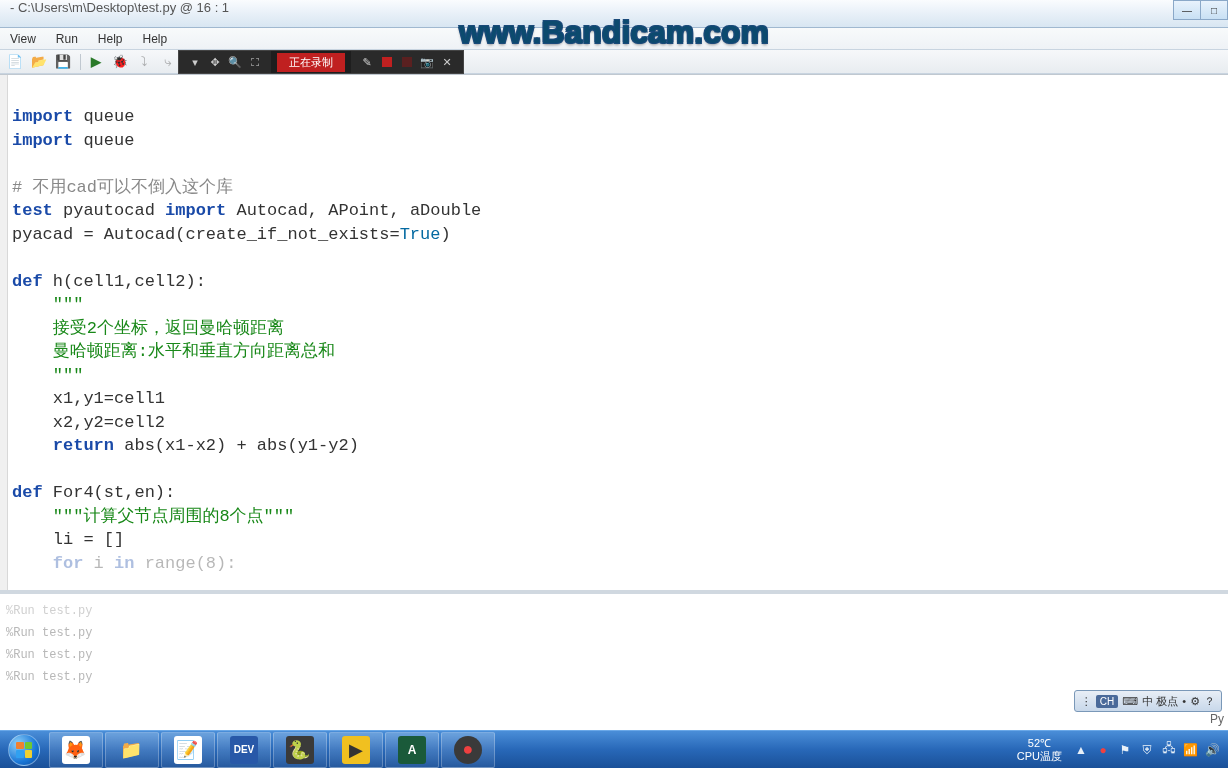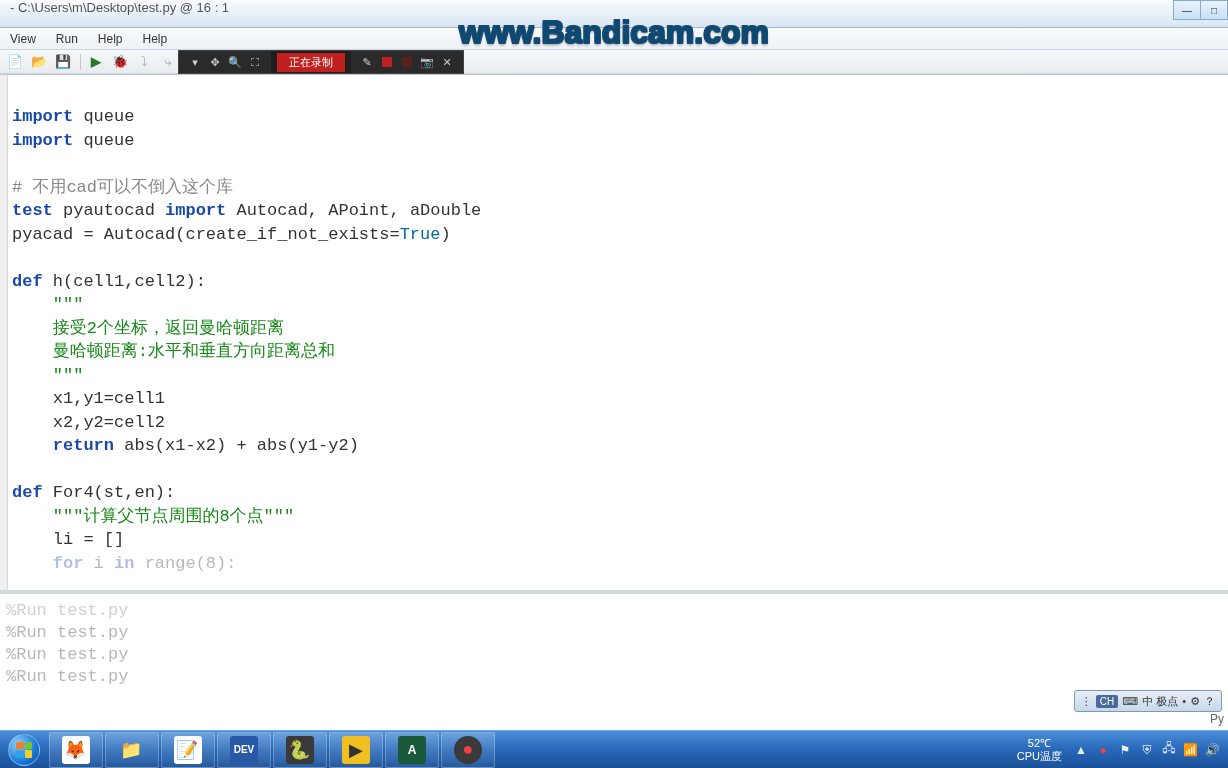--- a/index.html
+++ b/index.html
@@ -162,21 +162,21 @@
 .console {
   position: absolute;
   left: 0;
   right: 0;
   bottom: 38px;
   height: 140px;
   background: #fff;
   border-top: 4px solid #d0d8e0;
   padding: 6px;
   font-family: Consolas, "Courier New", monospace;
-  font-size: 17px;
+  font-size: 12px;
   color: #b8b8b8;
   line-height: 22px;
 }
 .console-line.faded { color: #d0d0d0; }
 
 
 .ime-bar {
   position: absolute;
   right: 6px;
   bottom: 56px;

